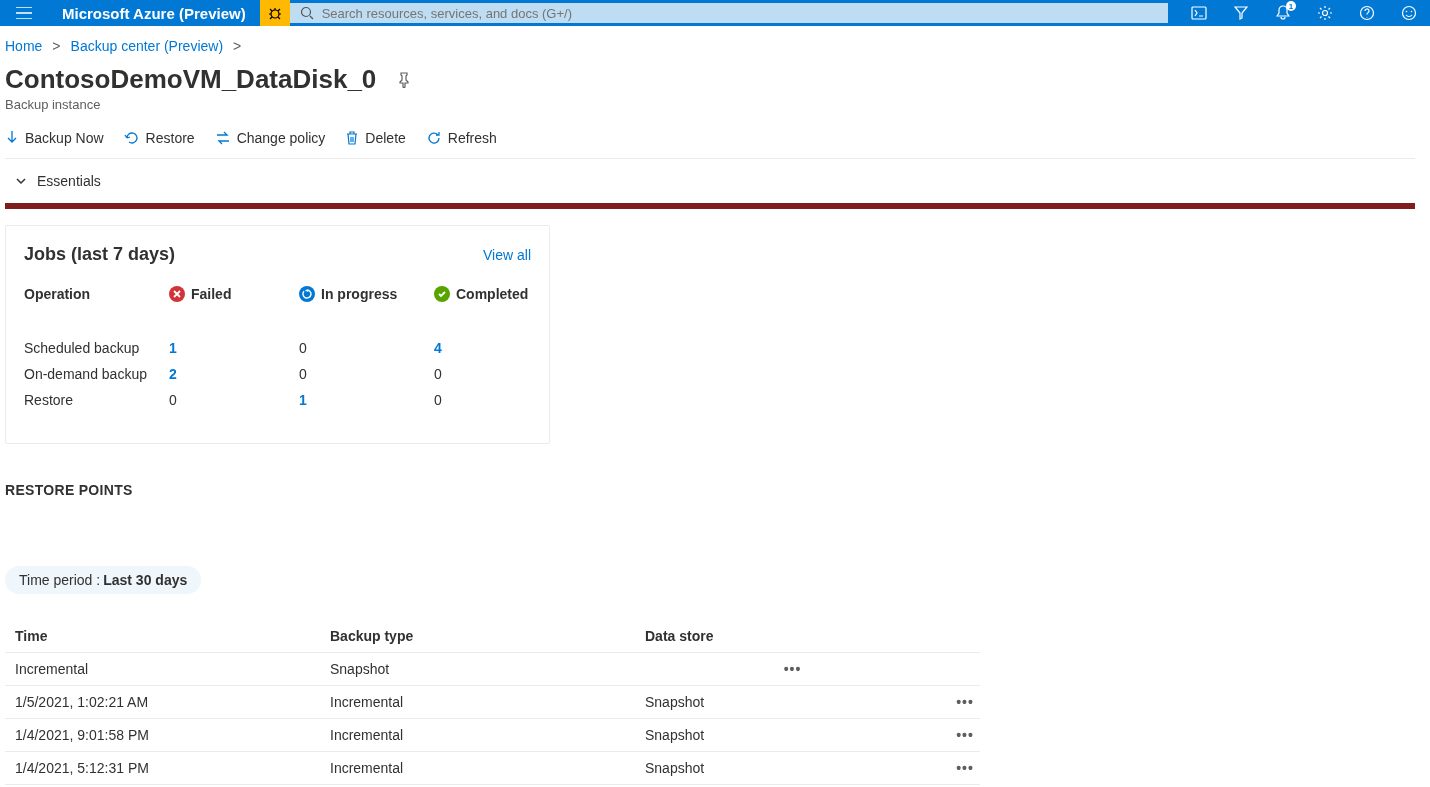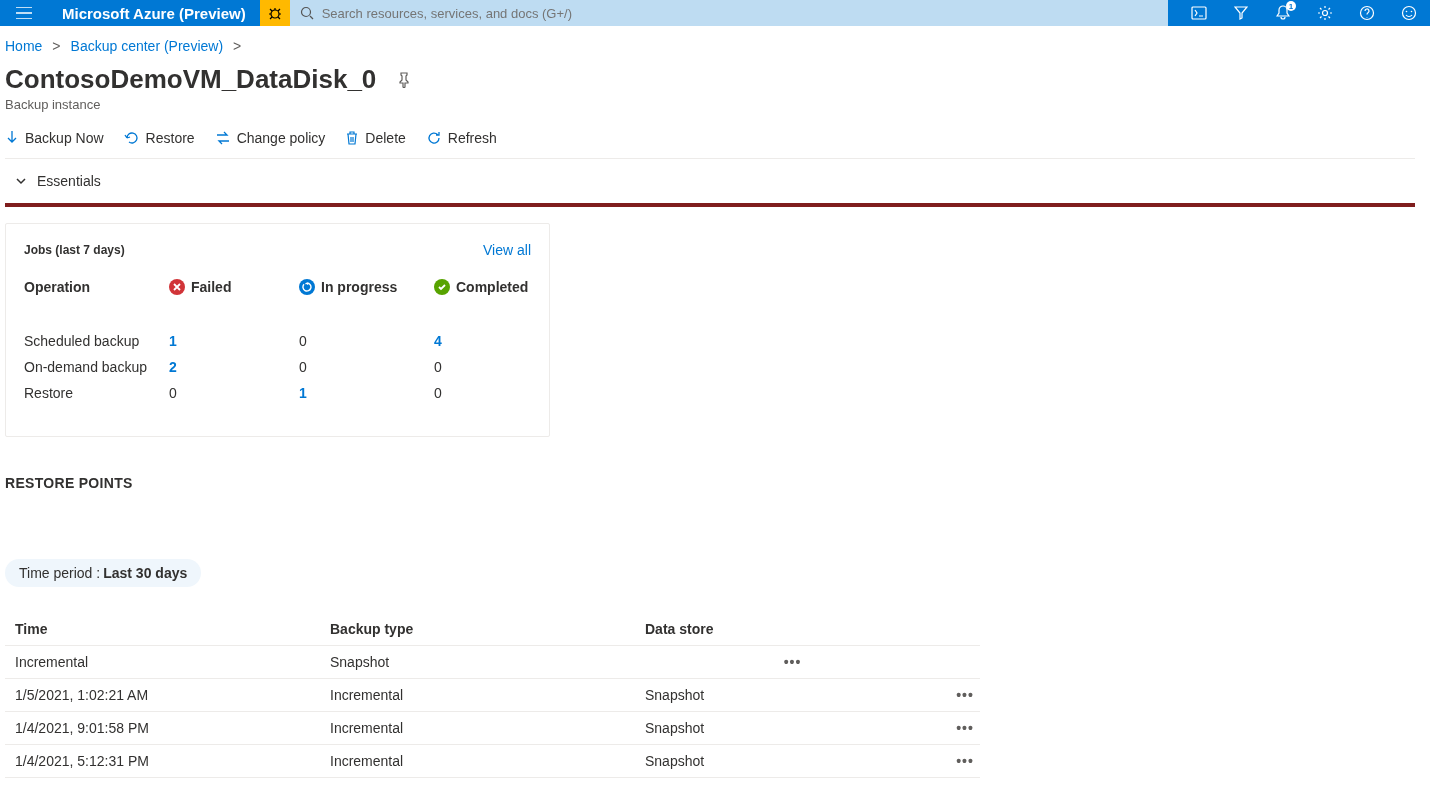--- a/index.html
+++ b/index.html
@@ -3,47 +3,47 @@
 <meta charset="utf-8">
 <style>
 * { margin: 0; padding: 0; box-sizing: border-box; font-family: 'Segoe UI', Tahoma, sans-serif; }
 body { background: #fff; color: #323130; font-size: 13px; }
 
 
 .topbar { height: 26px; background: #0078d4; display: flex; align-items: center; color: #fff; }
 .hamburger { width: 48px; display: flex; align-items: center; justify-content: center; height: 100%; cursor: pointer; }
 .brand { padding: 0 14px; font-size: 15px; font-weight: 600; white-space: nowrap; }
 .preview-icon { width: 30px; height: 26px; background: #ffb900; display: flex; align-items: center; justify-content: center; }
-.searchbar { flex: 1; background: #bedcf2; height: 26px; display: flex; align-items: center; padding: 0 10px; margin-right: 10px; }
+.searchbar { flex: 1; background: #bedcf2; height: 20px; display: flex; align-items: center; padding: 0 10px; margin-right: 10px; }
 .searchbar input { background: transparent; border: none; outline: none; flex: 1; font-size: 13px; color: #555; }
 .topbar-icons { display: flex; align-items: center; }
 .topbar-icons .ticon { width: 42px; height: 26px; display: flex; align-items: center; justify-content: center; cursor: pointer; position: relative; }
 .badge { position: absolute; top: 1px; right: 8px; background: #fff; color: #0078d4; font-size: 8px; border-radius: 50%; width: 10px; height: 10px; display: flex; align-items: center; justify-content: center; font-weight: bold; }
 
 
 .content { padding: 12px 15px 0 5px; }
 .breadcrumb { display: flex; align-items: center; gap: 10px; font-size: 14px; margin-bottom: 10px; }
 .breadcrumb a { color: #0078d4; text-decoration: none; cursor: pointer; }
 .breadcrumb .sep { color: #605e5c; }
 
 .page-header { display: flex; align-items: center; gap: 20px; }
 .page-title { font-size: 26px; font-weight: 600; color: #323130; }
 .pin-icon { cursor: pointer; color: #605e5c; }
 .subtitle { font-size: 13px; color: #605e5c; margin-top: 2px; margin-bottom: 18px; }
 
 .toolbar { display: flex; align-items: center; gap: 20px; padding-bottom: 12px; border-bottom: 1px solid #edebe9; }
 .toolbar-item { display: flex; align-items: center; gap: 6px; cursor: pointer; font-size: 14px; color: #323130; }
 .toolbar-item svg, .toolbar-item .ico { color: #0078d4; }
 
-.essentials { display: flex; align-items: center; gap: 10px; padding: 14px 10px; border-bottom: 4px solid #7f1d1d; cursor: pointer; font-size: 14px; }
+.essentials { display: flex; align-items: center; gap: 10px; padding: 14px 10px; border-bottom: 6px solid #7f1d1d; cursor: pointer; font-size: 14px; }
 
 
 .jobs-card { border: 1px solid #edebe9; border-radius: 2px; margin-top: 16px; padding: 18px 18px 30px 18px; width: 545px; }
 .jobs-header { display: flex; justify-content: space-between; align-items: center; margin-bottom: 16px; }
-.jobs-title { font-weight: 600; font-size: 12px; }
+.jobs-title { font-weight: 600; font-size: 18px; }
 .view-all { color: #0078d4; text-decoration: none; cursor: pointer; font-size: 14px; }
 .jobs-table { width: 100%; }
 .jobs-row { display: grid; grid-template-columns: 145px 130px 135px 100px; align-items: center; padding: 5px 0; font-size: 14px; }
 .jobs-row.header { font-weight: 600; margin-bottom: 28px; }
 .status-cell { display: flex; align-items: center; gap: 6px; }
 .status-icon { width: 16px; height: 16px; border-radius: 50%; display: flex; align-items: center; justify-content: center; }
 .icon-failed { background: #d13438; color: #fff; }
 .icon-progress { background: #0078d4; color: #fff; }
 .icon-completed { background: #57a300; color: #fff; }
 .num-link { color: #0078d4; font-weight: 600; cursor: pointer; }

